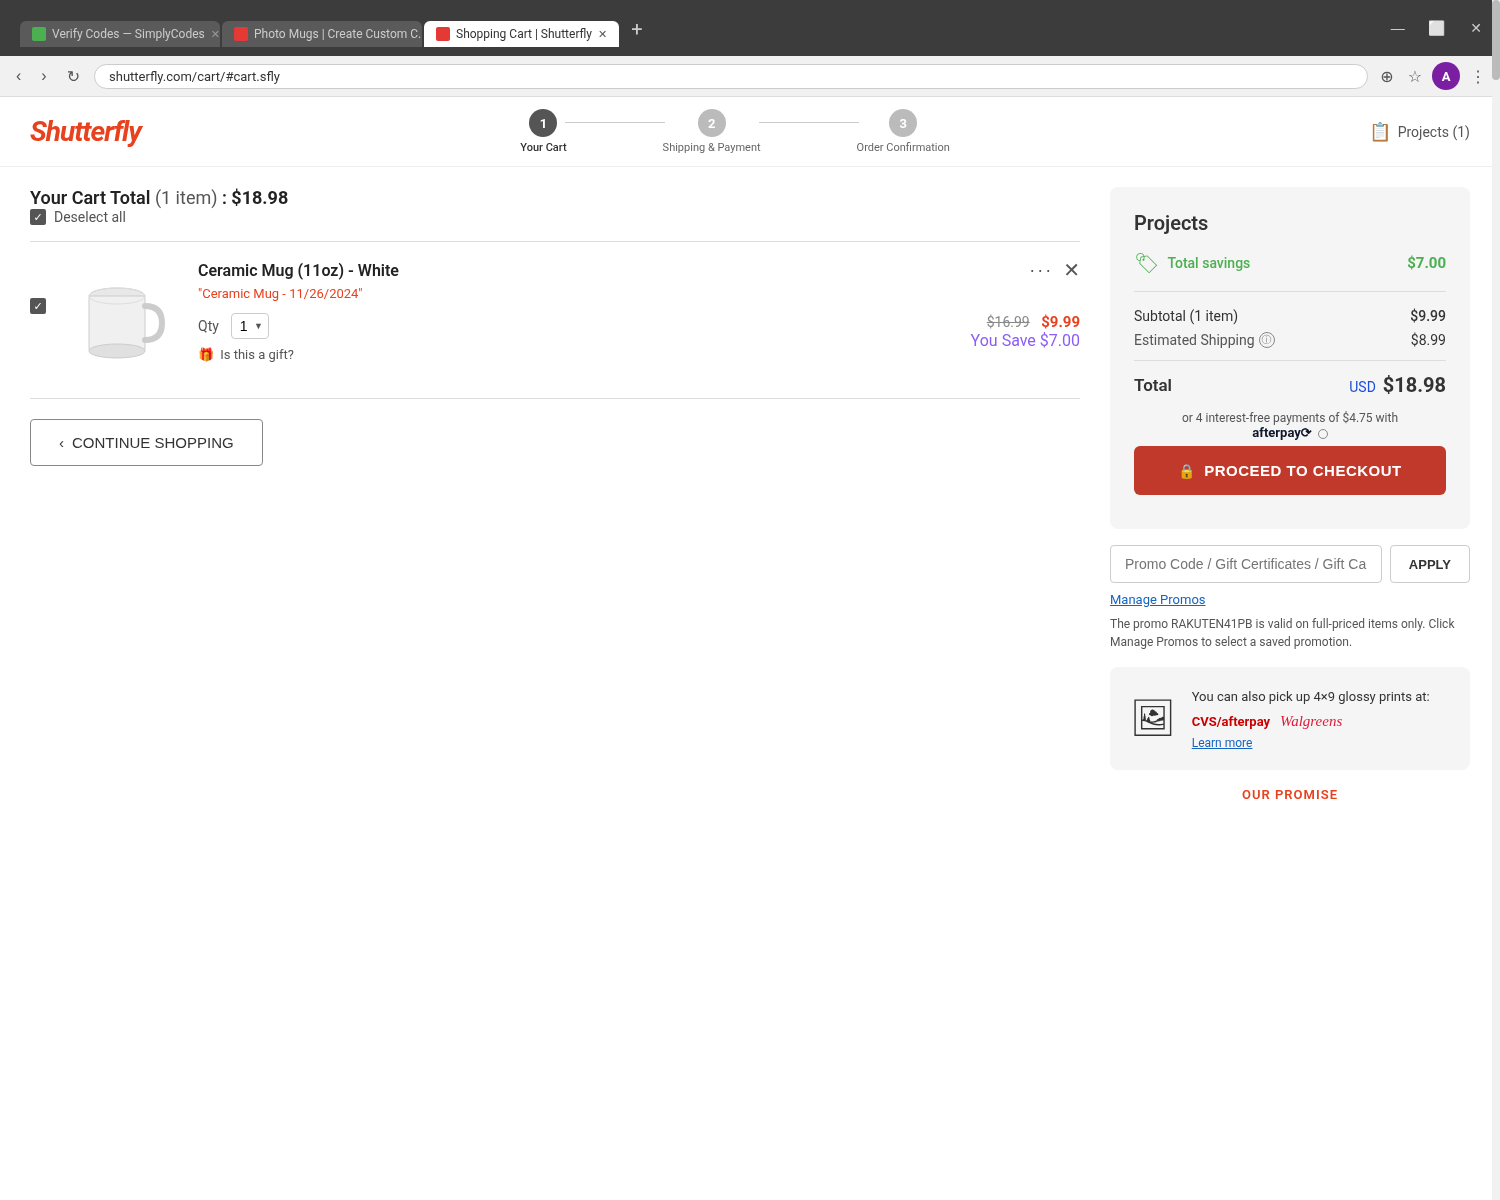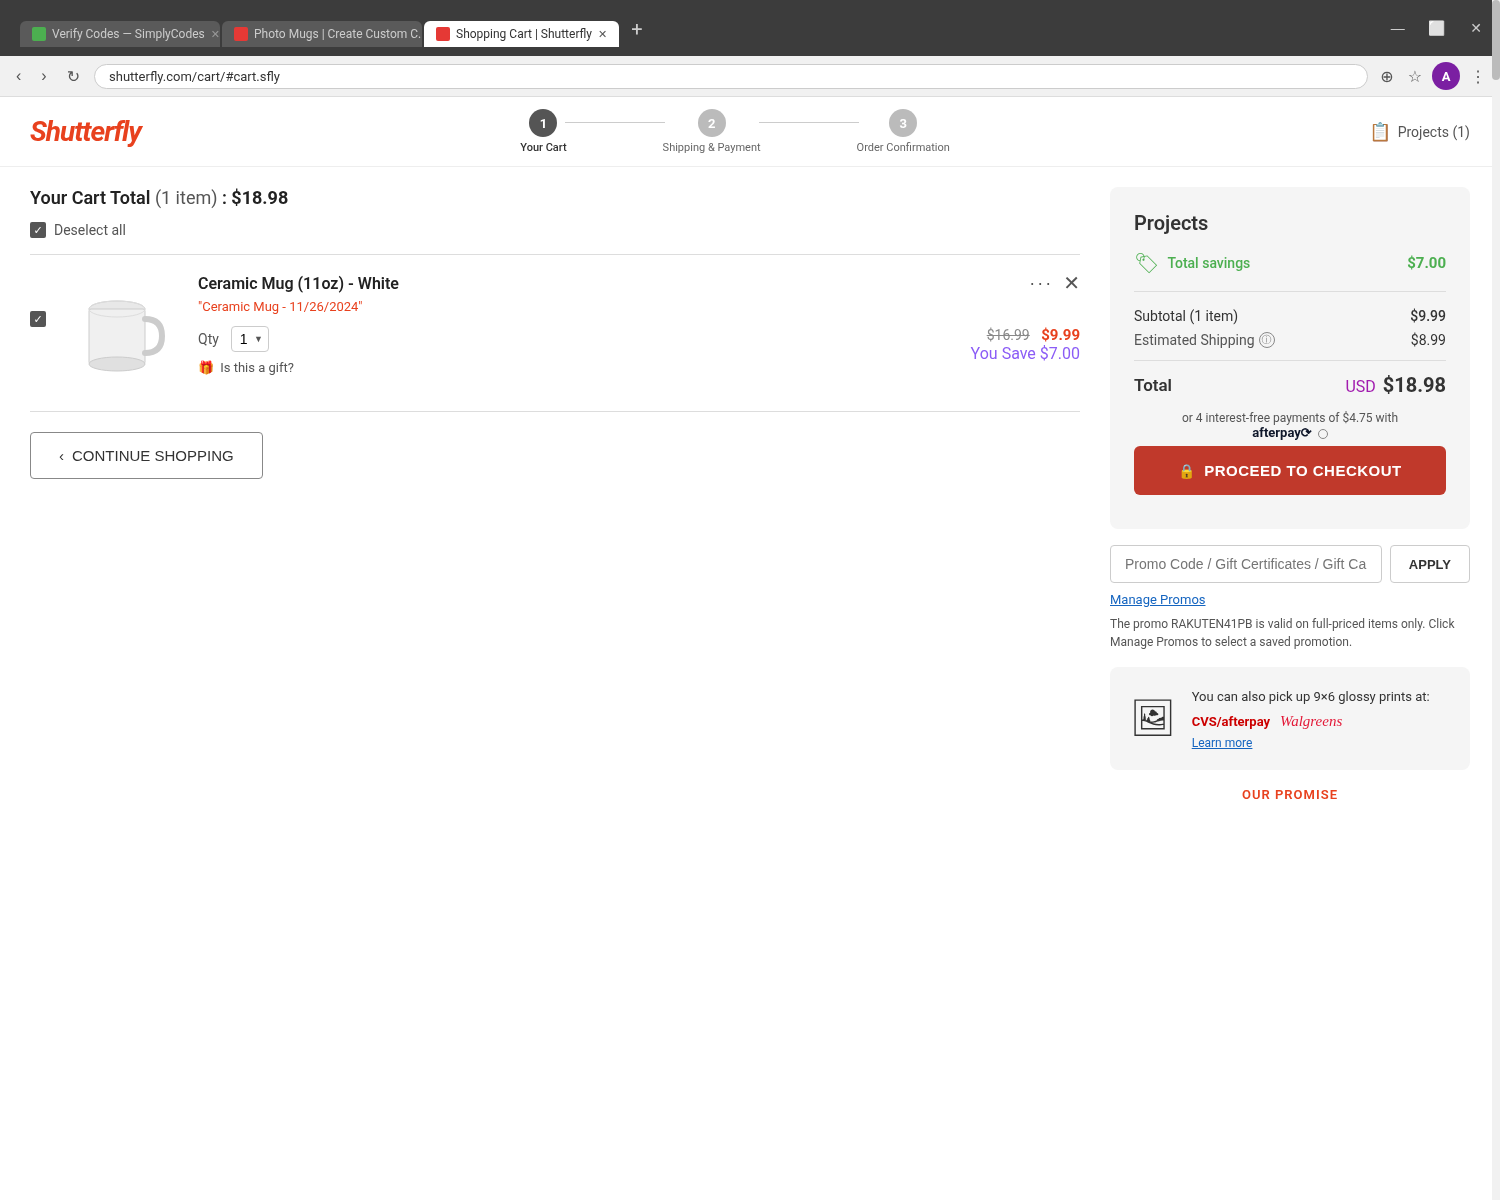--- a/index.html
+++ b/index.html
@@ -42,21 +42,21 @@
     .step-label.active { color: #333; font-weight: 500; }
     .step-connector { width: 100px; height: 1px; background: #ccc; margin-bottom: 18px; margin-left: -2px; margin-right: -2px; }
     .header-right { display: flex; align-items: center; gap: 6px; color: #555; font-size: 14px; margin-left: 40px; }
     .projects-icon { font-size: 18px; }
 
     
     .main-container { display: flex; gap: 30px; padding: 20px 30px; max-width: 1500px; }
 
     
     .cart-panel { flex: 1; }
-    .cart-title { font-size: 18px; font-weight: 600; margin-bottom: 14px; color: #222; }
+    .cart-title { font-size: 18px; font-weight: 600; margin-bottom: 1px; color: #222; }
     .cart-title-count { font-weight: normal; color: #555; }
     .cart-total-amount { font-weight: bold; color: #222; }
     .deselect-row { display: flex; align-items: center; gap: 8px; margin-bottom: 16px; color: #555; font-size: 14px; cursor: pointer; }
     .checkbox { width: 16px; height: 16px; border: 2px solid #555; border-radius: 2px; background: #555; display: flex; align-items: center; justify-content: center; color: #fff; font-size: 11px; flex-shrink: 0; }
     .cart-divider { border: none; border-top: 1px solid #ddd; margin-bottom: 16px; }
 
     
     .cart-item { display: flex; align-items: flex-start; gap: 16px; padding-bottom: 20px; border-bottom: 1px solid #ddd; margin-bottom: 20px; }
     .item-checkbox { margin-top: 40px; }
     .item-image-container { width: 120px; height: 120px; display: flex; align-items: center; justify-content: center; flex-shrink: 0; }
@@ -91,21 +91,21 @@
     .savings-label { color: #4caf50; font-size: 14px; font-weight: 500; flex: 1; }
     .savings-amount { color: #4caf50; font-weight: bold; font-size: 15px; }
     .subtotal-row, .shipping-row { display: flex; justify-content: space-between; margin-bottom: 8px; font-size: 14px; }
     .subtotal-label { color: #333; }
     .subtotal-amount { color: #333; font-weight: 500; }
     .shipping-label { color: #555; display: flex; align-items: center; gap: 4px; }
     .info-icon { width: 16px; height: 16px; border: 1px solid #888; border-radius: 50%; display: inline-flex; align-items: center; justify-content: center; font-size: 10px; color: #888; cursor: pointer; }
     .total-row { display: flex; justify-content: space-between; align-items: center; margin-top: 12px; padding-top: 12px; border-top: 1px solid #ddd; }
     .total-label { font-size: 17px; font-weight: 600; }
     .total-amount { font-size: 20px; font-weight: bold; }
-    .total-currency { font-size: 16px; font-weight: normal; color: #a21caf; margin-right: 2px; }
+    .total-currency { font-size: 14px; font-weight: normal; color: #1d4ed8; margin-right: 2px; }
     .afterpay-note { text-align: center; color: #555; font-size: 12px; margin: 14px 0 6px; }
     .afterpay-brand { font-weight: bold; color: #0f172a; font-size: 13px; }
     .afterpay-circle { display: inline-block; width: 10px; height: 10px; border: 1px solid #888; border-radius: 50%; margin-left: 3px; vertical-align: middle; cursor: pointer; }
     .checkout-btn { background: #c0392b; color: #fff; border: none; border-radius: 6px; padding: 16px; width: 100%; font-size: 15px; font-weight: bold; cursor: pointer; display: flex; align-items: center; justify-content: center; gap: 8px; margin-bottom: 10px; letter-spacing: 0.5px; }
     .lock-icon { font-size: 14px; }
     .paypal-btn { background: #ffc439; border: none; border-radius: 6px; padding: 14px; width: 100%; font-size: 15px; cursor: pointer; display: flex; align-items: center; justify-content: center; gap: 4px; margin-bottom: 16px; }
     .paypal-text { font-weight: bold; }
     .paypal-blue { color: #003087; }
     .paypal-yellow { color: #009cde; }
     .paypal-pagar { color: #003087; font-size: 14px; }
@@ -345,21 +345,21 @@
             <input class="promo-input" type="text" placeholder="Promo Code / Gift Certificates / Gift Cards" style="">
             <button class="apply-btn">APPLY</button>
           </div>
           <a class="manage-promos-link">Manage Promos</a>
           <p class="promo-note">The promo RAKUTEN41PB is valid on full-priced items only. Click Manage Promos to select a saved promotion.</p>
         </div>
 
         <div class="pickup-box">
           <div class="pickup-icon">🖼</div>
           <div>
-            <div class="pickup-text">You can also pick up 9×6 glossy prints at:</div>
+            <div class="pickup-text">You can also pick up 4×9 glossy prints at:</div>
             <div class="pickup-brands">
               <span class="cvs-logo">CVS/afterpay</span>
               <span class="walgreens-logo">Walgreens</span>
             </div>
             <a class="learn-more-link">Learn more</a>
           </div>
         </div>
 
         <div class="promise-section">
           <span class="promise-text">OUR PROMISE</span>

